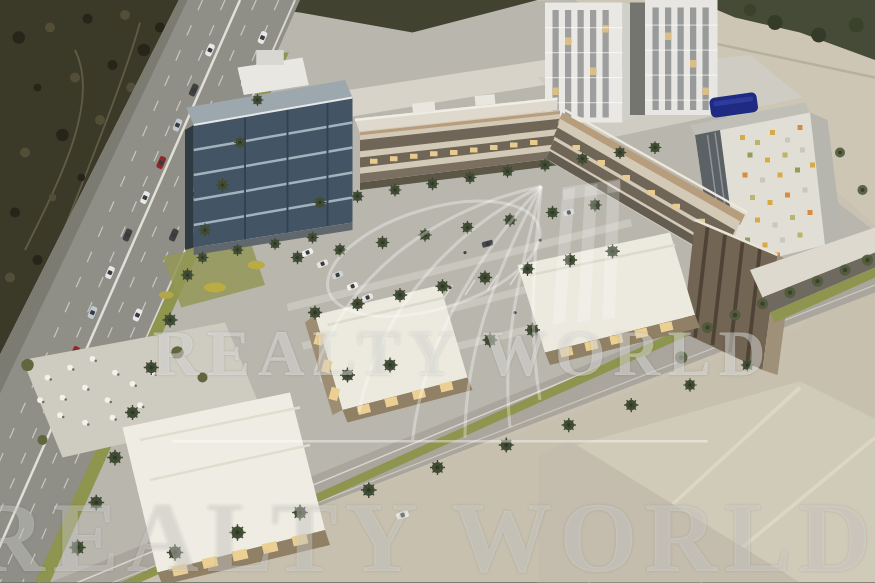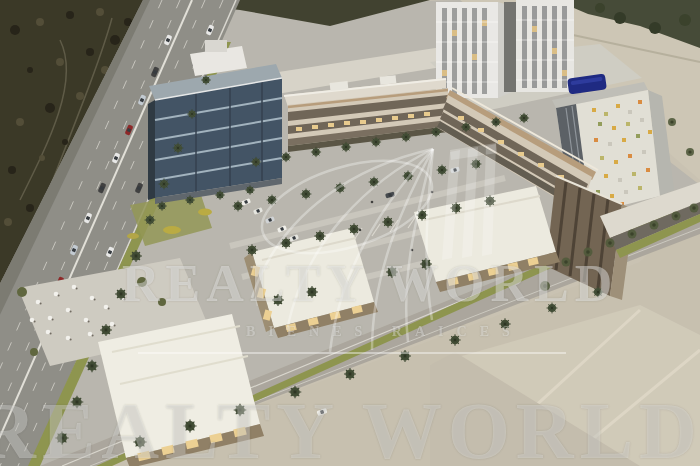--- a/index.html
+++ b/index.html
@@ -519,17 +519,16 @@
     <g fill="rgba(255,255,255,0.22)" stroke="none">
       <polygon points="450,152 460,150 452,258 442,260"></polygon>
       <polygon points="468,149 478,147 472,256 462,258"></polygon>
       <polygon points="486,146 496,144 492,254 482,256"></polygon>
       <polygon points="450,150 496,143 497,153 451,160"></polygon>
     </g>
   </g>
 </svg>
 
 <div class="wm-text wm-main">REALTY WORLD</div>
-<div class="wm-text wm-sub">BIENES RAICES</div>
 <div class="wm-line"></div>
 <div class="wm-text wm-bottom">REALTY WORLD</div>
 <div class="haze"></div>
 </div>
 
 </body></html>

